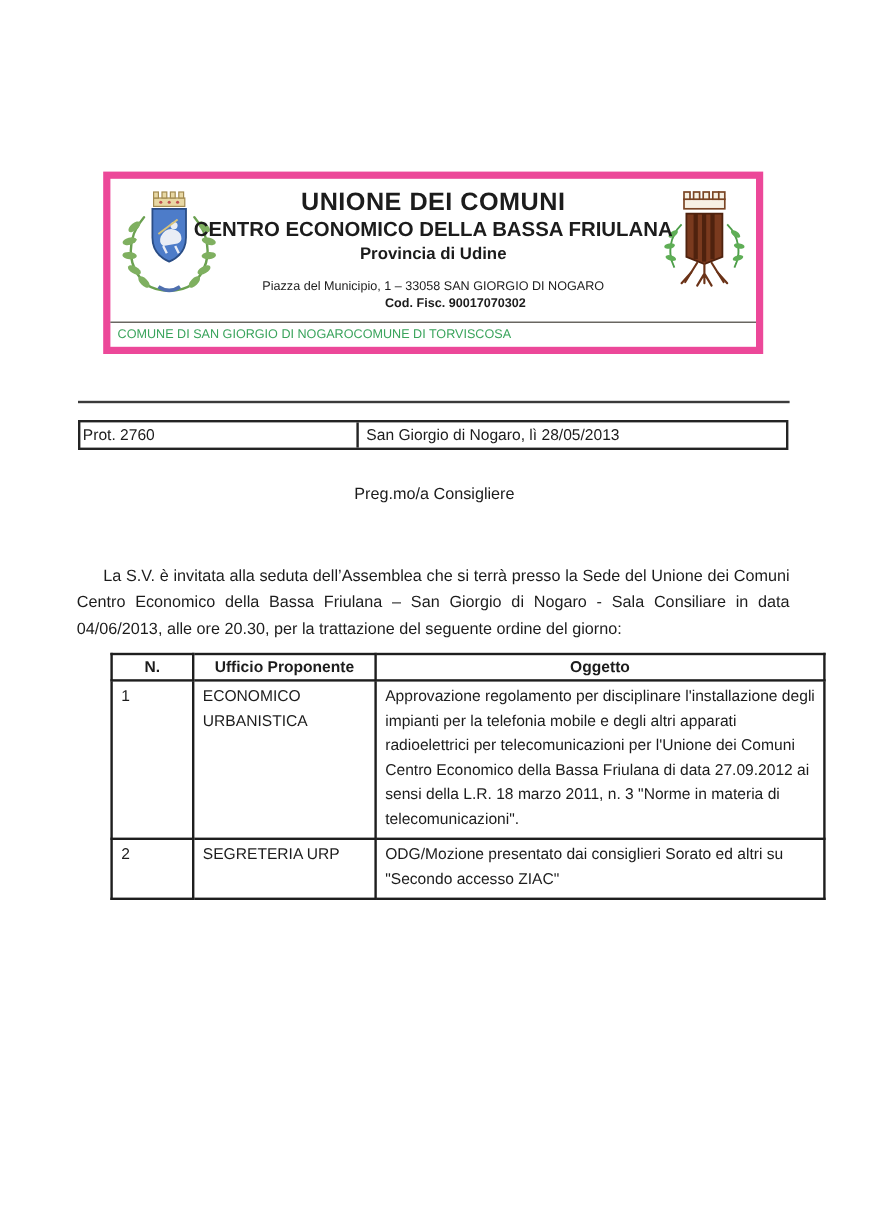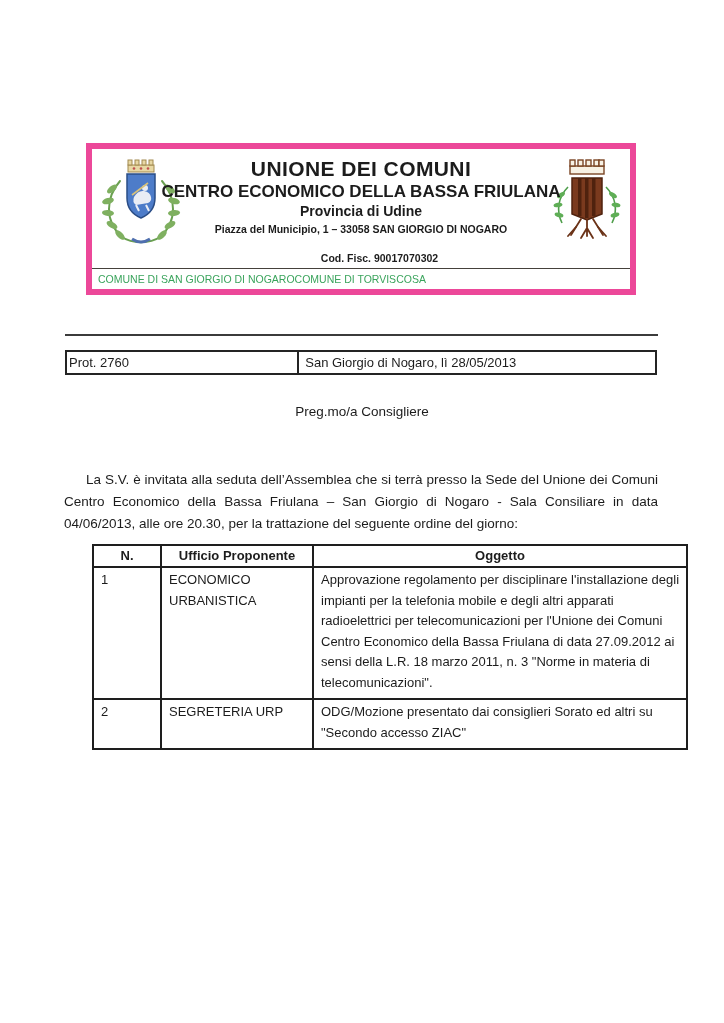--- a/index.html
+++ b/index.html
@@ -10,22 +10,22 @@
 
   
   .header-box{
     position:absolute;left:86px;top:143px;width:550px;height:152px;
     border:6px solid #ec4899;box-sizing:border-box;background:#fff;
   }
   .hdr-center{position:absolute;left:0;right:0;top:7px;text-align:center;line-height:1.22;}
   .hdr-t1{font-size:21px;font-weight:bold;letter-spacing:.4px;}
   .hdr-t2{font-size:17px;font-weight:bold;}
   .hdr-t3{font-size:14px;font-weight:bold;margin-top:1px;}
-  .hdr-addr{font-size:10.5px;font-weight:bold;margin-top:3px;}
-  .hdr-cf{font-size:10.5px;font-weight:bold;margin-top:16px;padding-left:37px;}
+  .hdr-addr{font-size:10.5px;font-weight:normal;margin-top:13px;}
+  .hdr-cf{font-size:10.5px;font-weight:bold;margin-top:1px;padding-left:37px;}
   .crest-left{position:absolute;left:6px;top:4px;}
   .crest-right{position:absolute;right:4px;top:4px;}
   .communes{
     position:absolute;left:0;right:0;bottom:0;height:21px;
     border-top:1px solid #45413b;display:flex;
     align-items:center;padding:0 6px;font-size:10.5px;color:#3aa45c;box-sizing:border-box;
   }
 
   
   .rule{position:absolute;left:65px;top:334px;width:593px;height:2px;background:#3b3b3b;}

